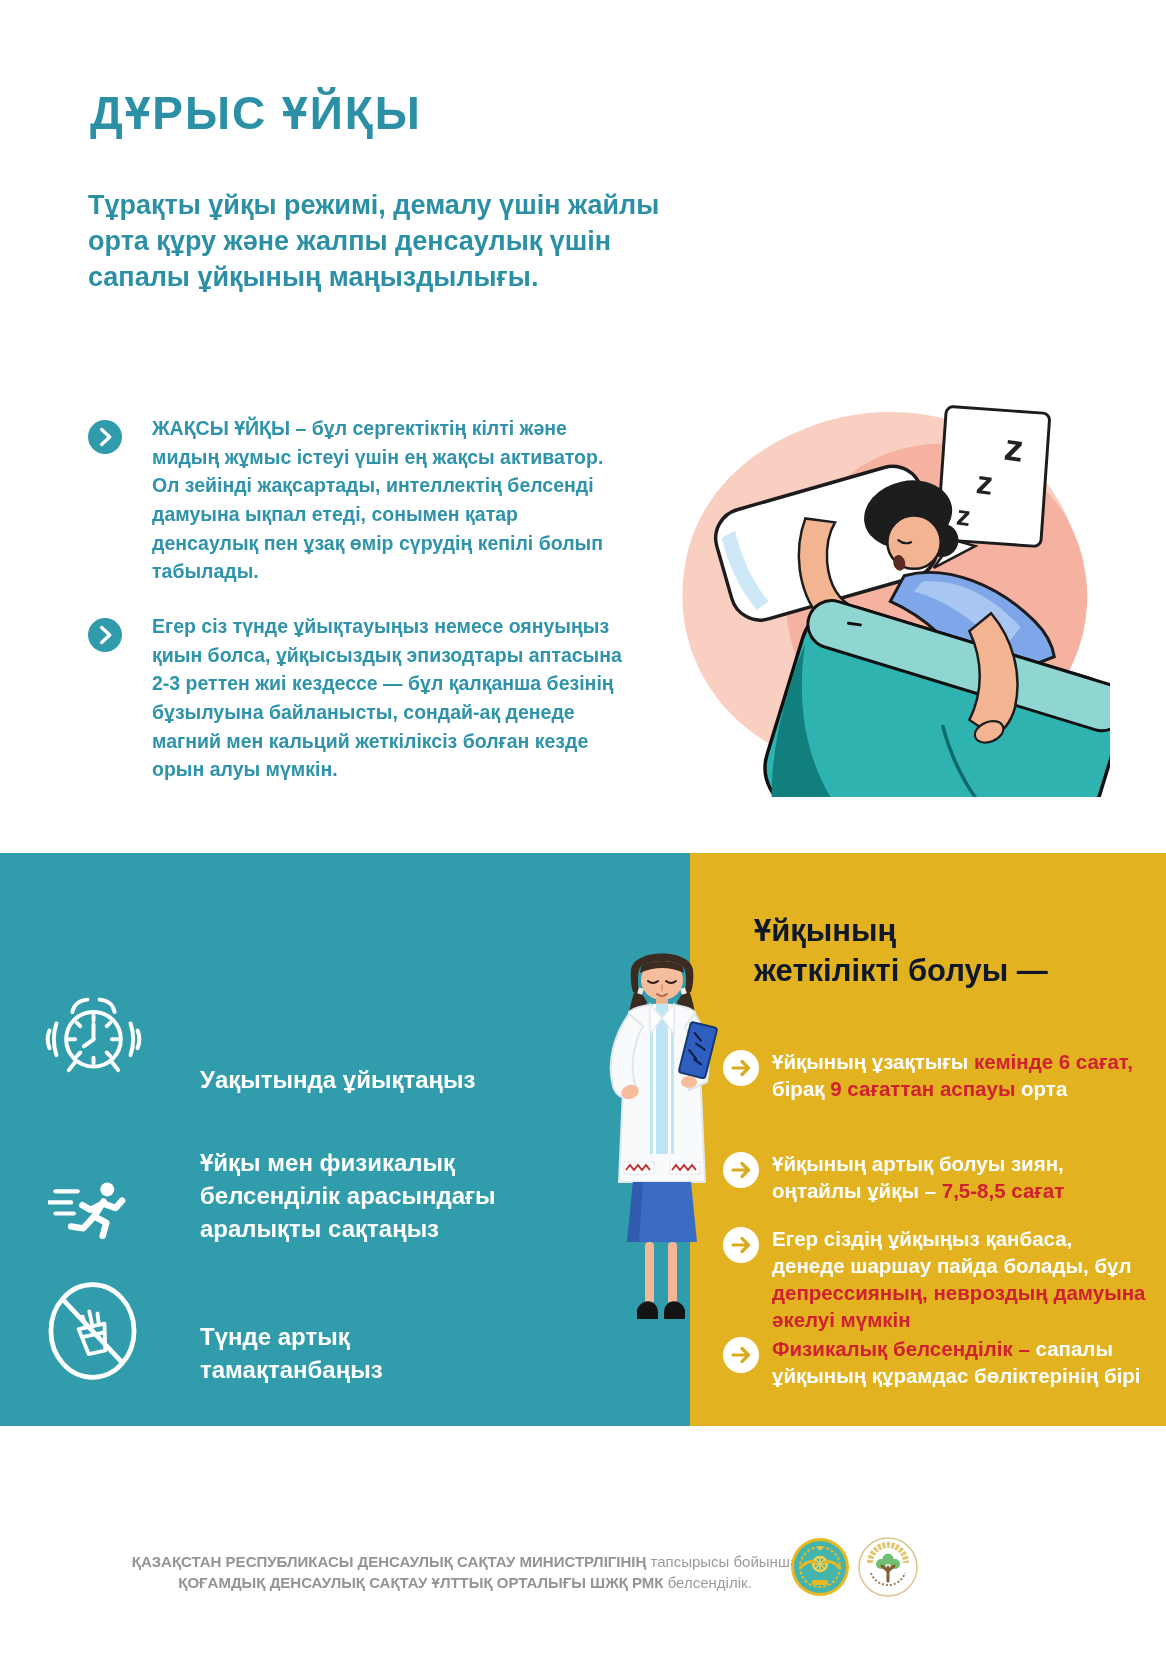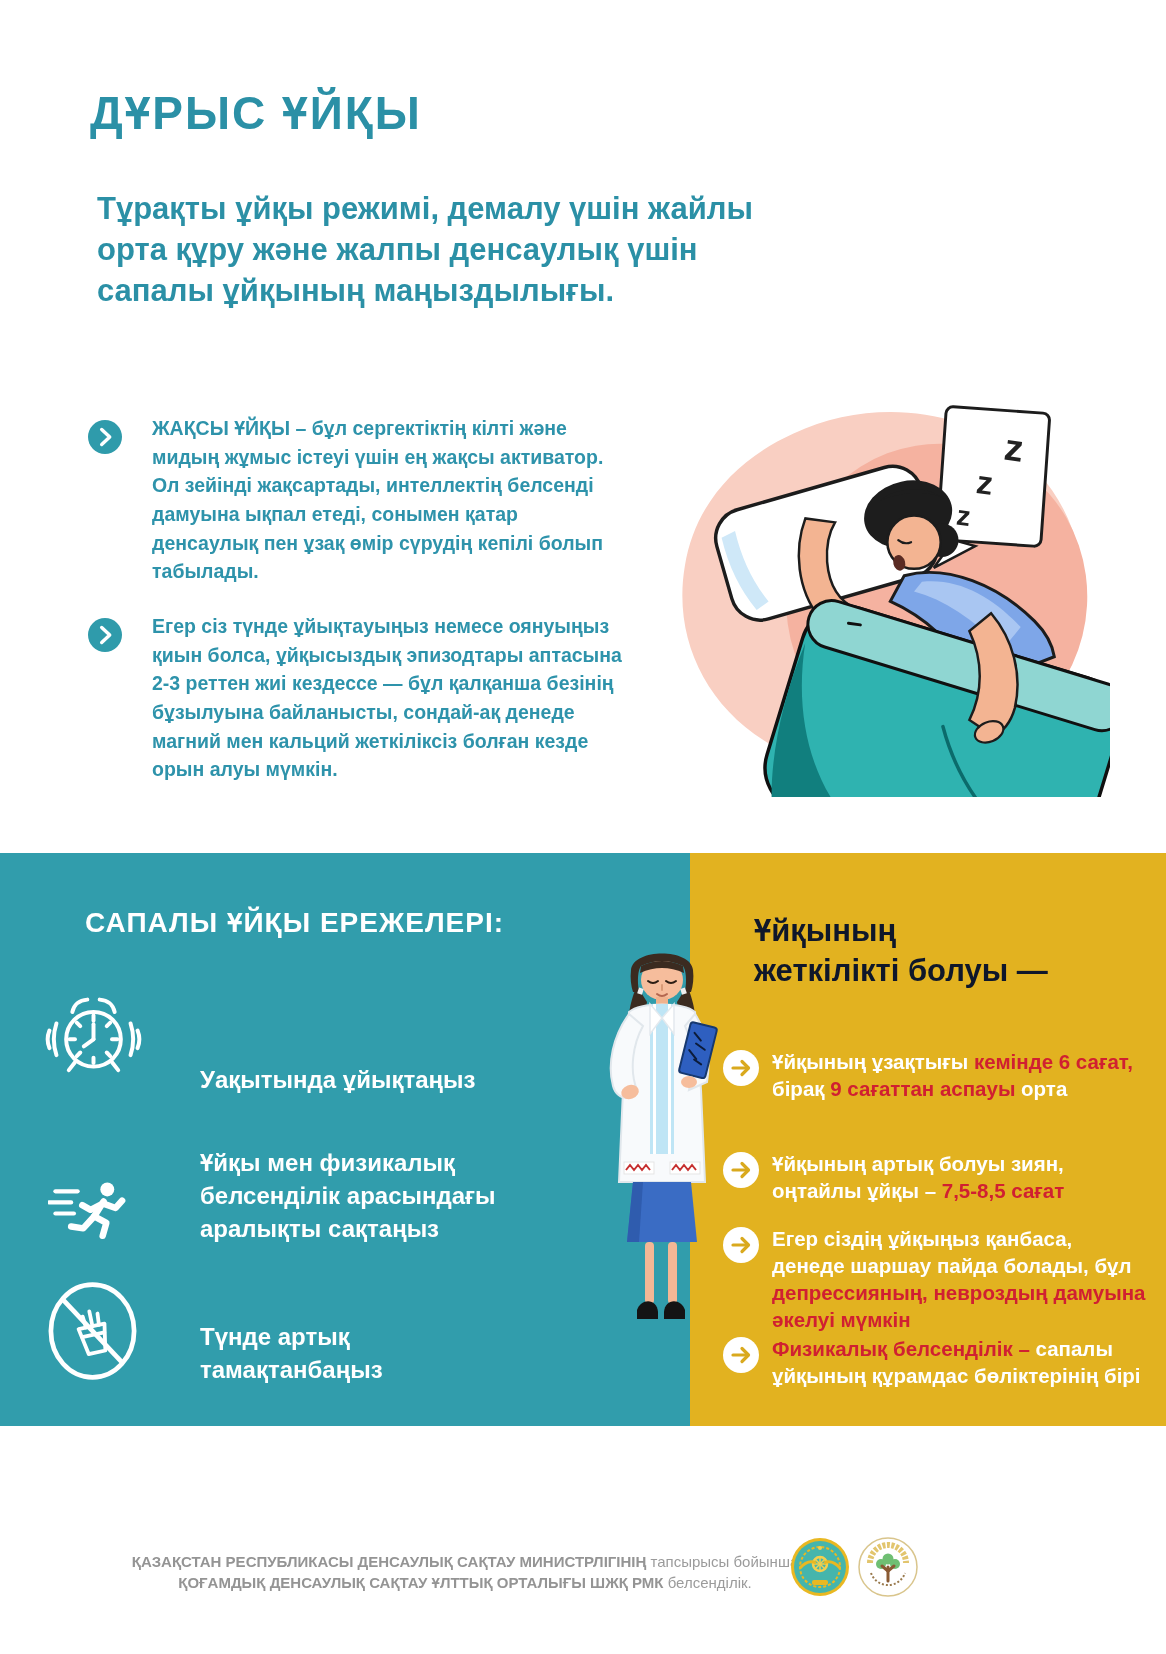--- a/index.html
+++ b/index.html
@@ -10,23 +10,22 @@
   }
   .abs{position:absolute;}
   
   .page-title{
     left:90px;top:86px;
     font-size:46px;font-weight:700;letter-spacing:2px;
     color:#2b90a6;
   }
   .subtitle{
     left:88px;top:188px;width:940px;
-    font-size:31px;font-weight:700;line-height:1.33;
+    font-size:27px;font-weight:700;line-height:1.33;
     color:#2b90a6;
-    margin-left:9px;
   }
   .intro-bullet-icon{width:34px;height:34px;}
   .intro-text{
     width:470px;font-size:19.5px;font-weight:700;line-height:1.47;
     color:#2e93ab;margin:0;
   }
   
   .panel-teal{
     left:0;top:853px;width:690px;height:573px;
     background:#319dac;
@@ -129,21 +128,20 @@
       <line x1="188" y1="268" x2="200" y2="266" stroke="#101010" stroke-width="3" stroke-linecap="round"></line>
       <path d="M310 340 Q 352 408 430 436" stroke="#0b6b6b" stroke-width="3.5" fill="none" stroke-linecap="round"></path>
     </g>
 
     <path d="M350 224 C 372 250 382 286 374 320 C 370 334 362 344 352 348 L 328 332 C 342 304 342 272 328 242 Z" fill="#f3b492" stroke="#1c1c1c" stroke-width="2.5"></path>
     <ellipse cx="348" cy="344" rx="15" ry="10" fill="#f3b492" stroke="#1c1c1c" stroke-width="2.2" transform="rotate(-22 348 344)"></ellipse>
   </svg>
 </div>
 
 <div class="abs panel-teal">
-  <div class="abs rules-heading">САПАЛЫ ҰЙҚЫ ЕРЕЖЕЛЕРІ:</div>
 
   <span class="abs" style="left:45px;top:128px;">
     <svg viewBox="0 0 110 120" width="97" height="106">
       <g stroke="#ffffff" fill="none" stroke-width="4.5" stroke-linecap="round">
         <circle cx="55" cy="66" r="31"></circle>
         <line x1="55" y1="39" x2="55" y2="45"></line>
         <line x1="55" y1="87" x2="55" y2="93"></line>
         <line x1="28" y1="66" x2="34" y2="66"></line>
         <line x1="76" y1="66" x2="82" y2="66"></line>
         <line x1="36" y1="47" x2="40" y2="51"></line>

